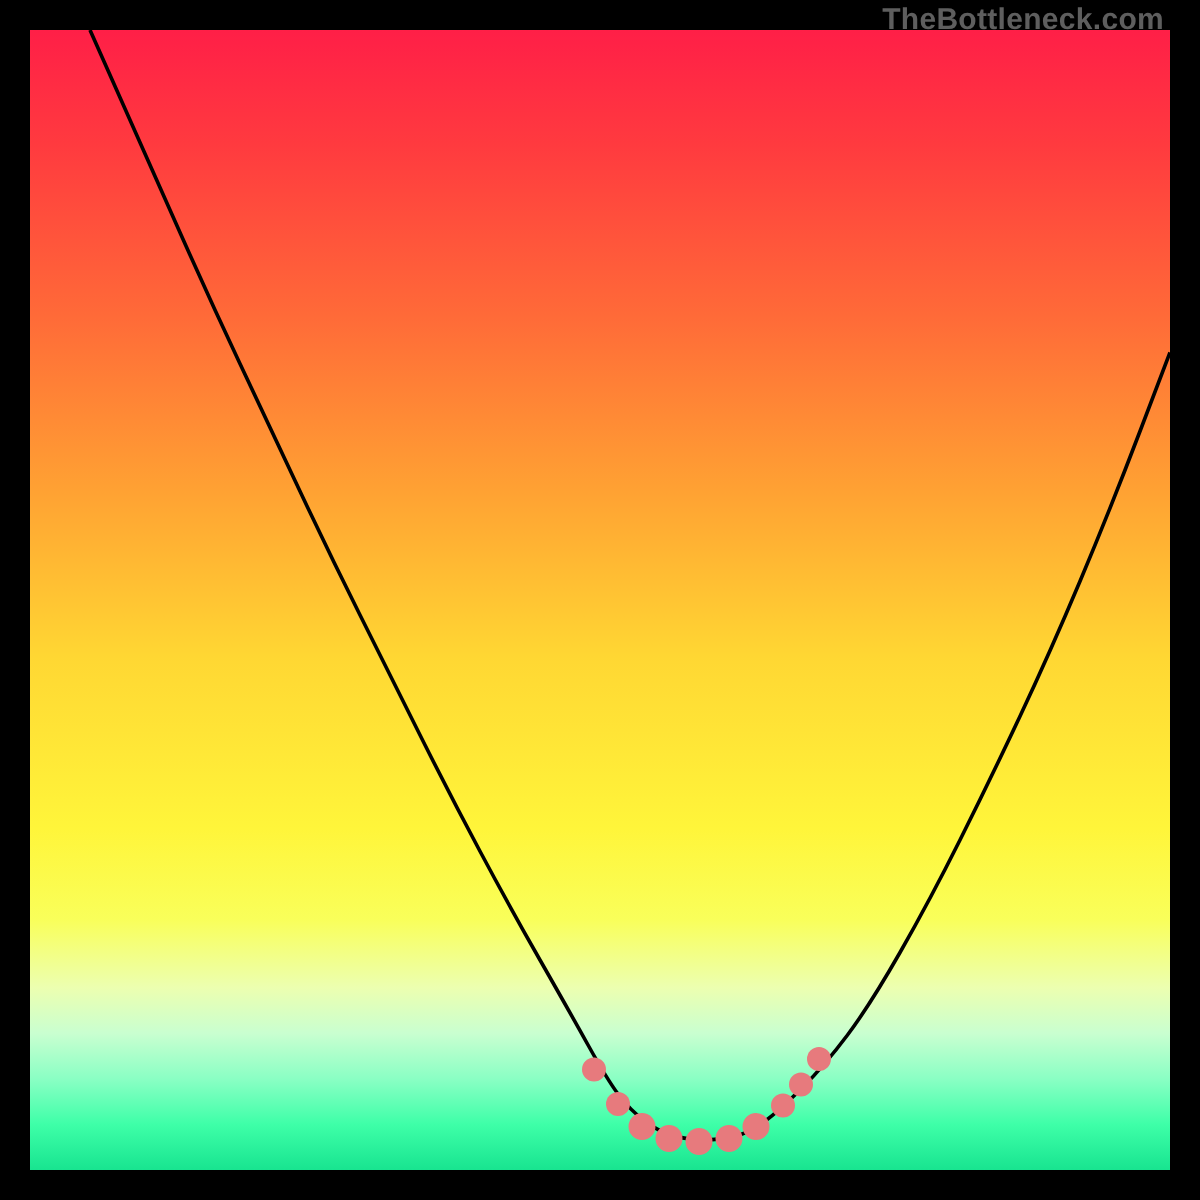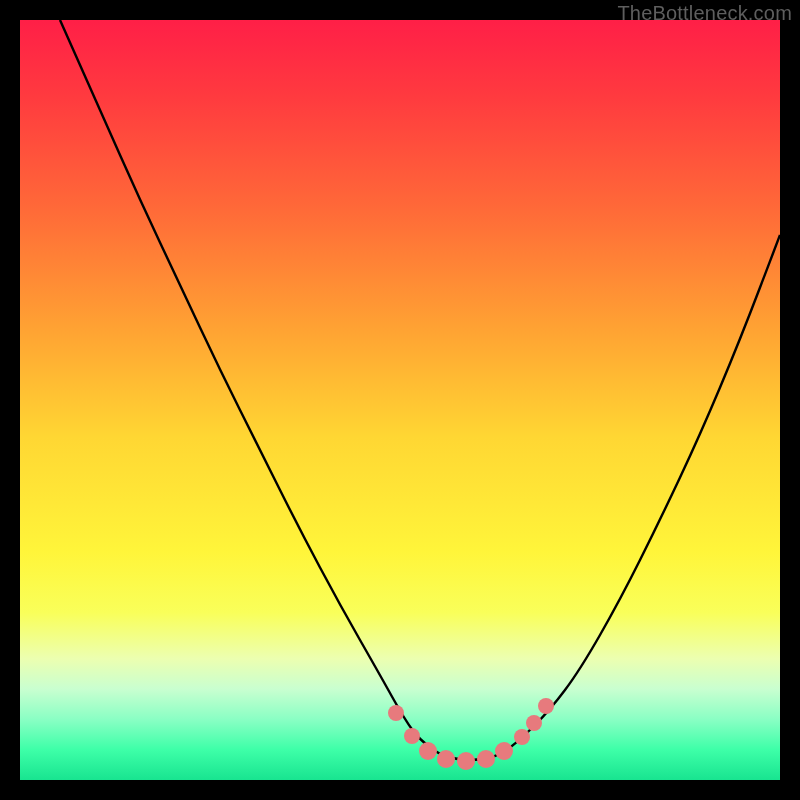--- a/index.html
+++ b/index.html
@@ -44,24 +44,24 @@
   svg.curve {
     position: absolute;
     left: 0;
     top: 0;
     width: 760px;
     height: 760px;
   }
   .watermark {
     position: absolute;
     top: 2px;
-    right: 8px;
+    right: 24px;
     color: #5e5e5e;
     font-size: 20px;
-    font-weight: 400;
+    font-weight: 700;
     letter-spacing: 0.2px;
     user-select: none;
   }
 </style>
 </head>
 <body>
 
 <div class="frame">
   <div class="gradient"></div>
 

